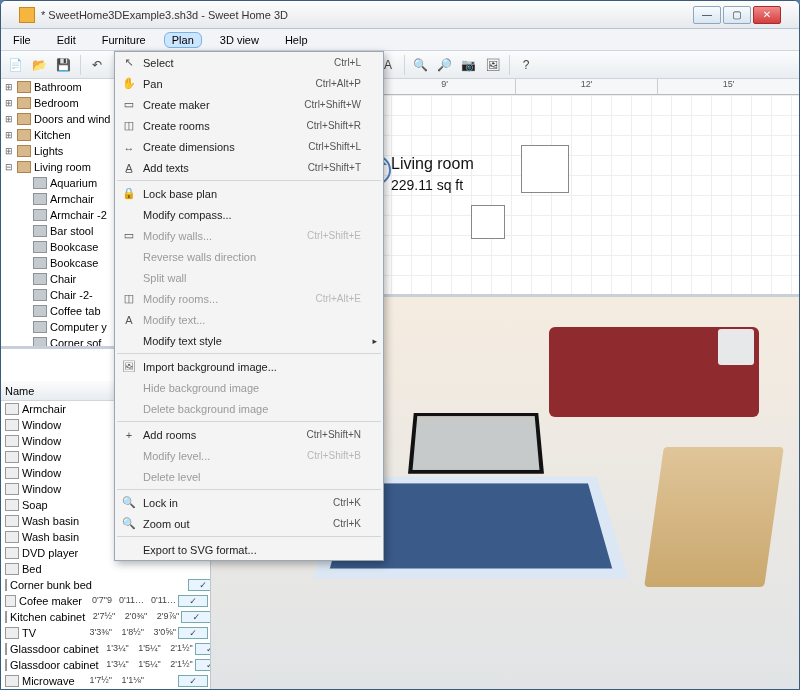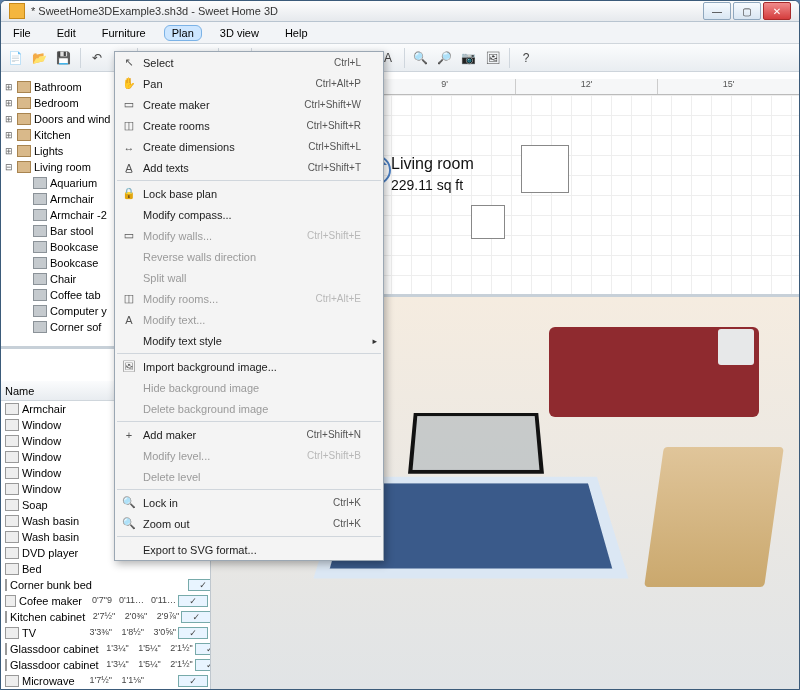--- a/index.html
+++ b/index.html
@@ -1,18 +1,18 @@
 <!DOCTYPE html>
 <html><head>
 <meta charset="utf-8">
 <style>
 * { box-sizing: border-box; margin: 0; padding: 0; font-family: "Segoe UI", Tahoma, sans-serif; font-size: 11px; }
 body { background: #5a7ea8; width: 800px; height: 690px; overflow: hidden; }
 .win { position: absolute; inset: 0; background: #fff; border: 1px solid #3b5b7a; border-radius: 6px 6px 0 0; overflow: hidden; }
-.titlebar { height: 21px; background: linear-gradient(#fdfdfd, #e6e9ed); display: flex; align-items: center; padding: 0 8px; border-bottom: 1px solid #b8c4d0; }
+.titlebar { height: 28px; background: linear-gradient(#fdfdfd, #e6e9ed); display: flex; align-items: center; padding: 0 18px; border-bottom: 1px solid #b8c4d0; }
 .titlebar .appicon { width: 16px; height: 16px; background: #f4b63f; border: 1px solid #c88a1a; margin-right: 6px; }
 .titlebar .title { flex: 1; color: #333; }
 .winbtns { display: flex; gap: 2px; }
 .winbtn { width: 28px; height: 18px; border: 1px solid #8fa7bd; background: linear-gradient(#f7fbff,#d9e6f2); border-radius: 2px; display:flex;align-items:center;justify-content:center;font-size:10px;color:#333;}
 .winbtn.close { background: linear-gradient(#f08b8b,#d43d3d); border-color:#a82a2a; color:#fff;}
 .menubar { height: 22px; background: #f2f4f7; border-bottom: 1px solid #d0d6dc; display: flex; padding-left: 4px; align-items:center;gap:10px;}
 .mitem { padding: 2px 8px; cursor:default;}
 .mitem.active { background: #cde6ff; border: 1px solid #7bb2e6; border-radius:6px; padding:1px 7px;}
 .toolbar { height: 28px; background: linear-gradient(#fbfcfd,#e9edf1); border-bottom:1px solid #cdd4db; display:flex; align-items:center; padding:0 4px; gap:2px;}
 .tbtn { width:22px; height:22px; border:1px solid transparent; display:flex;align-items:center;justify-content:center; font-size:12px; color:#444;}
@@ -166,20 +166,24 @@
           <div class="treeitem child">
             <span class="ticon"></span>
             <span>Bookcase</span>
           </div>
           <div class="treeitem child">
             <span class="ticon"></span>
             <span>Chair</span>
           </div>
           <div class="treeitem child">
             <span class="ticon"></span>
+            <span>Chair -2-</span>
+          </div>
+          <div class="treeitem child">
+            <span class="ticon"></span>
             <span>Coffee tab</span>
           </div>
           <div class="treeitem child">
             <span class="ticon"></span>
             <span>Computer y</span>
           </div>
           <div class="treeitem child">
             <span class="ticon"></span>
             <span>Corner sof</span>
           </div>
@@ -405,21 +409,21 @@
       </div>
       <div class="pmrow disabled">
         <span>Hide background image</span>
       </div>
       <div class="pmrow disabled">
         <span>Delete background image</span>
       </div>
       <div class="pmsep"></div>
       <div class="pmrow">
         <span class="pmicon">+</span>
-        <span>Add maker</span>
+        <span>Add rooms</span>
         <span class="shortcut">Ctrl+Shift+N</span>
       </div>
       <div class="pmrow disabled">
         <span>Modify level...</span>
         <span class="shortcut">Ctrl+Shift+B</span>
       </div>
       <div class="pmrow disabled">
         <span>Delete level</span>
       </div>
       <div class="pmsep"></div>

